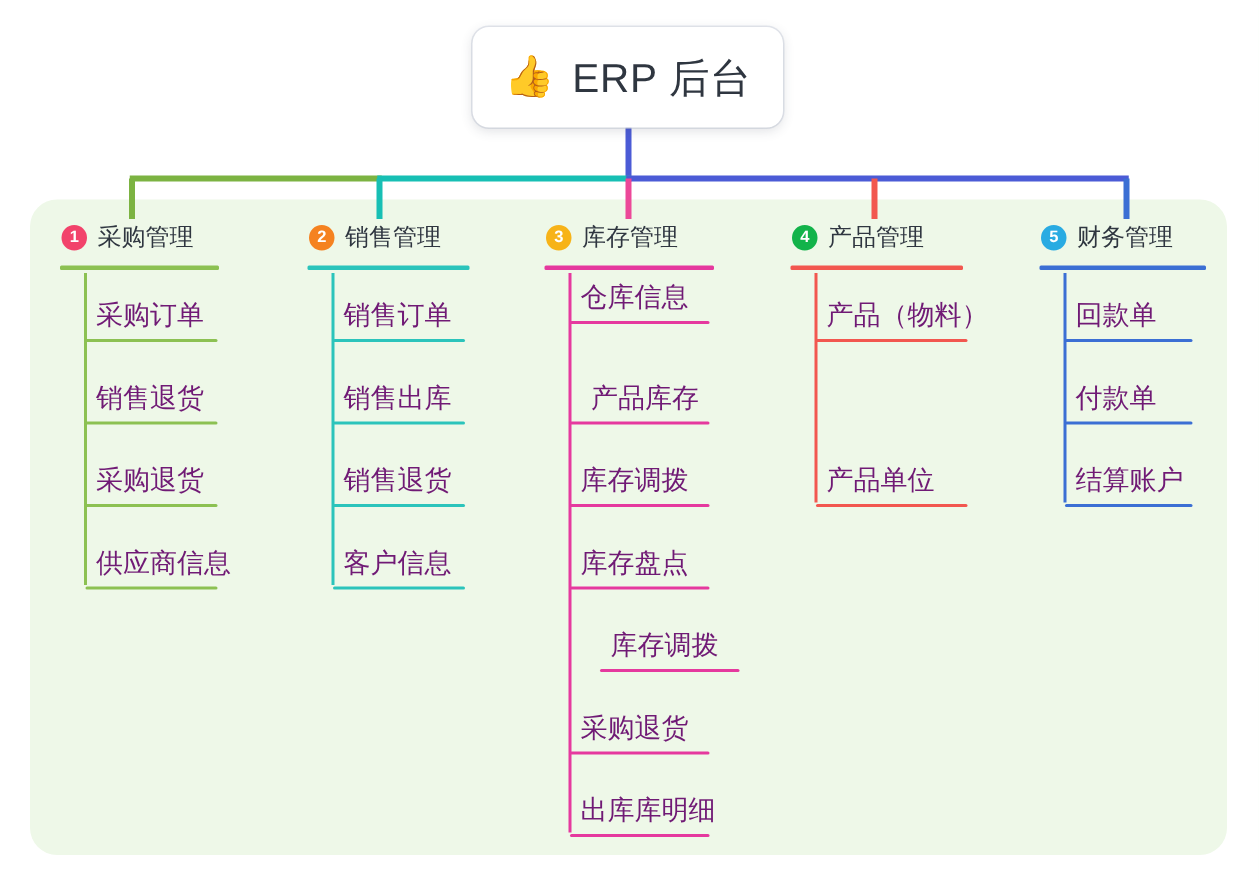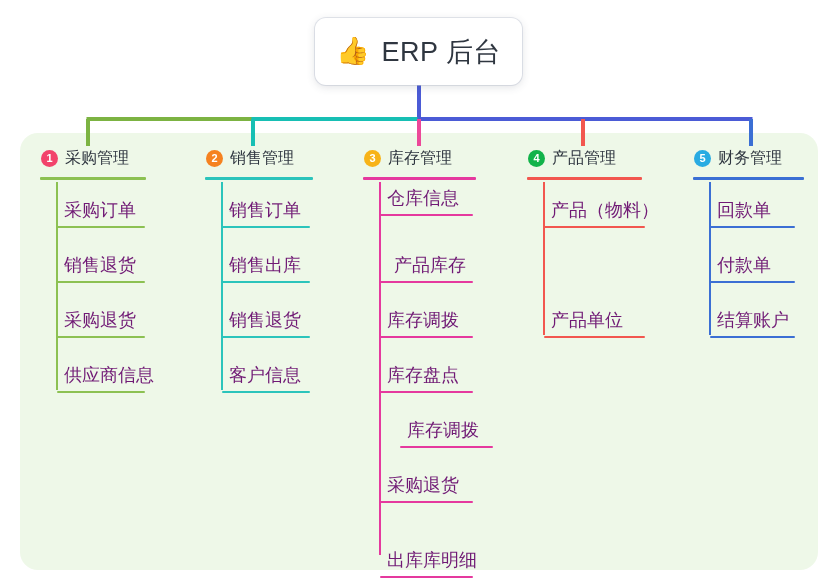--- a/index.html
+++ b/index.html
@@ -228,21 +228,21 @@
             <div class="item-rule" style="width: 93px; background: rgb(229, 57, 158);"></div>
           </div>
           <div class="item" style="top: 238px; margin-left: 20px;">
             <span class="item-label">库存调拨</span>
             <div class="item-rule" style="width: 93px; background: rgb(229, 57, 158);"></div>
           </div>
           <div class="item" style="top: 293px;">
             <span class="item-label">采购退货</span>
             <div class="item-rule" style="width: 93px; background: rgb(229, 57, 158);"></div>
           </div>
-          <div class="item" style="top: 348px; margin-top: 20px;">
+          <div class="item" style="top: 348px;">
             <span class="item-label">出库库明细</span>
             <div class="item-rule" style="width: 93px; background: rgb(229, 57, 158);"></div>
           </div>
         </div>
       </div>
       <div class="column" style="left: 527px;">
         <div class="col-header">
           <span class="badge" style="background: rgb(18, 179, 74);">4</span>
           <span class="col-title">产品管理</span>
         </div>

